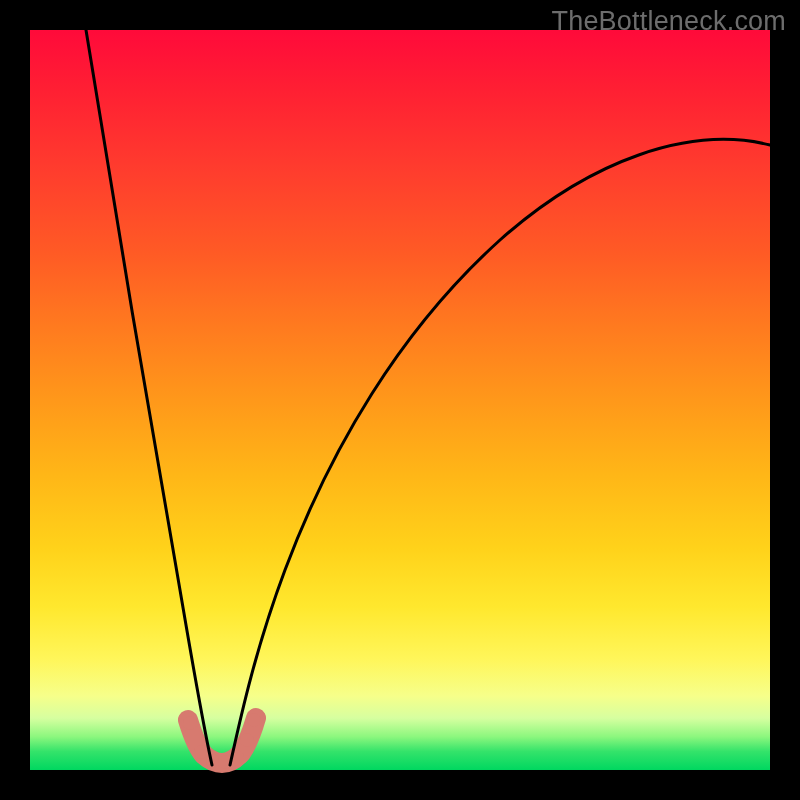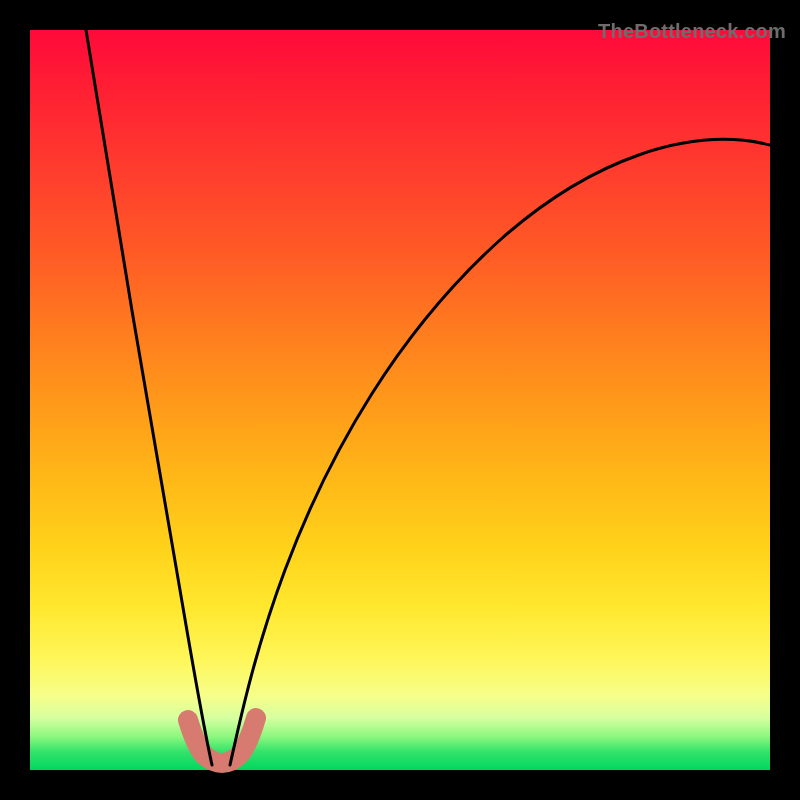--- a/index.html
+++ b/index.html
@@ -43,24 +43,23 @@
       #8cf77e 95.5%,
       #34e36a 97.5%,
       #00d760 100%
     );
   }
   .watermark {
     position: absolute;
     top: 6px;
     right: 14px;
     color: #6d6d6d;
-    font-size: 20px;
-    font-weight: 700;
+    font-size: 27px;
+    font-weight: 400;
     letter-spacing: 0.2px;
-    margin-top: 14px;
   }
   svg.curves {
     position: absolute;
     left: 30px;
     top: 30px;
     width: 740px;
     height: 740px;
     overflow: visible;
   }
 </style>

